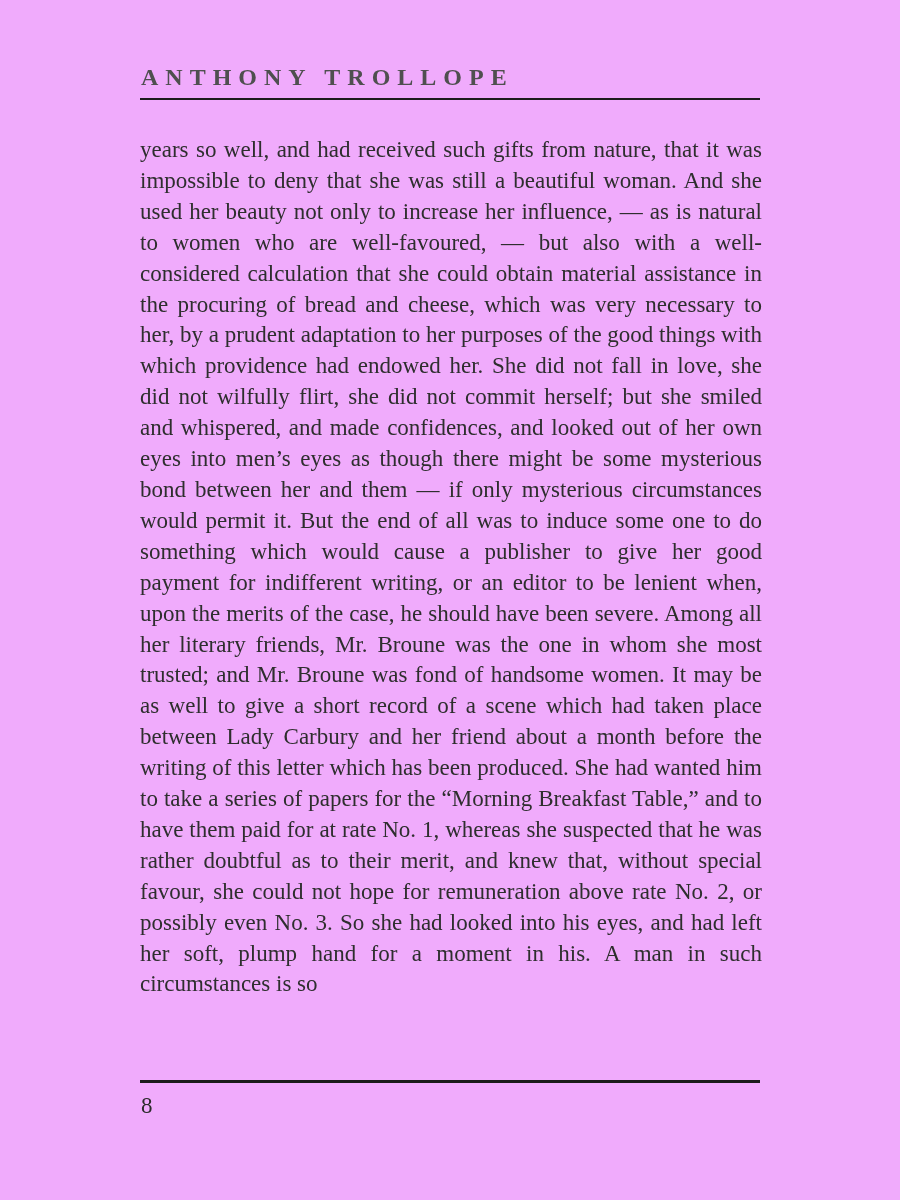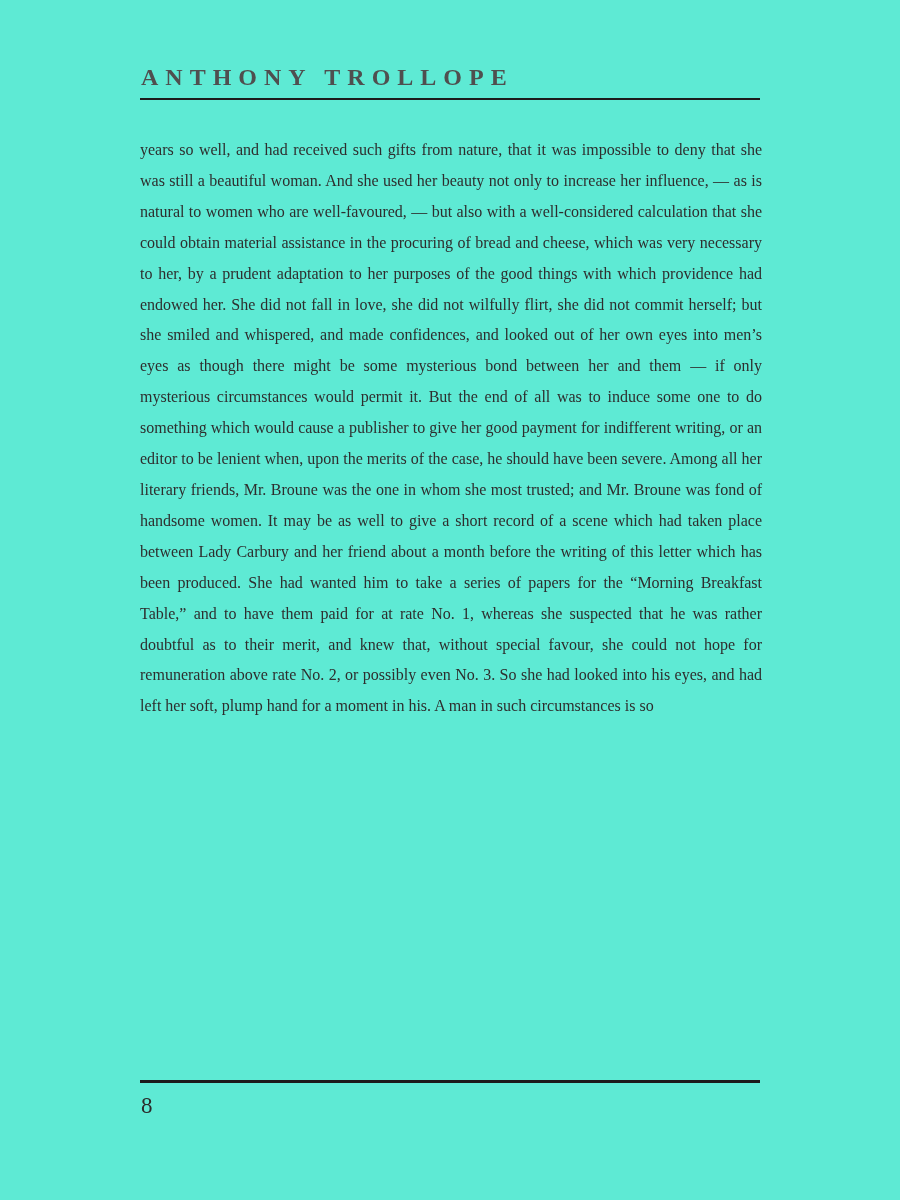--- a/index.html
+++ b/index.html
@@ -5,21 +5,21 @@
   html, body {
     margin: 0;
     padding: 0;
     background: #e8e8e8;
   }
   .page {
     position: relative;
     width: 900px;
     height: 1200px;
     margin: 0 auto;
-    background: #5eead4;
+    background: #f0abfc;
     font-family: "Liberation Serif", "DejaVu Serif", serif;
     color: #2b2b2b;
     overflow: hidden;
   }
   .running-head {
     position: absolute;
     left: 141px;
     top: 64px;
     font-size: 24px;
     font-weight: 600;
@@ -33,21 +33,21 @@
     top: 98px;
     width: 620px;
     height: 2px;
     background: #1c1c1c;
   }
   .body-text {
     position: absolute;
     left: 140px;
     top: 135px;
     width: 622px;
-    font-size: 16px;
+    font-size: 23px;
     line-height: 30.9px;
     text-align: justify;
     color: #2e2e2e;
     margin: 0;
     hyphens: auto;
     -webkit-hyphens: auto;
   }
   .footer-rule {
     position: absolute;
     left: 140px;

